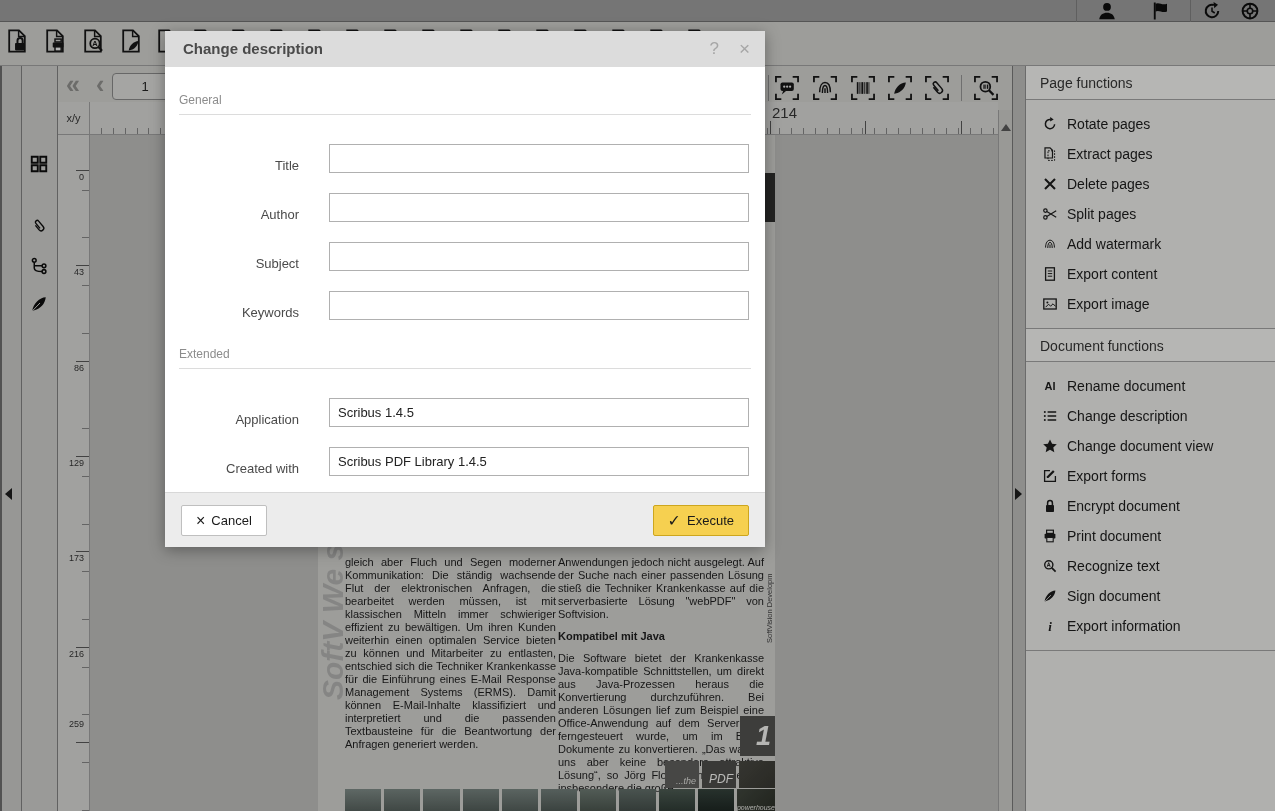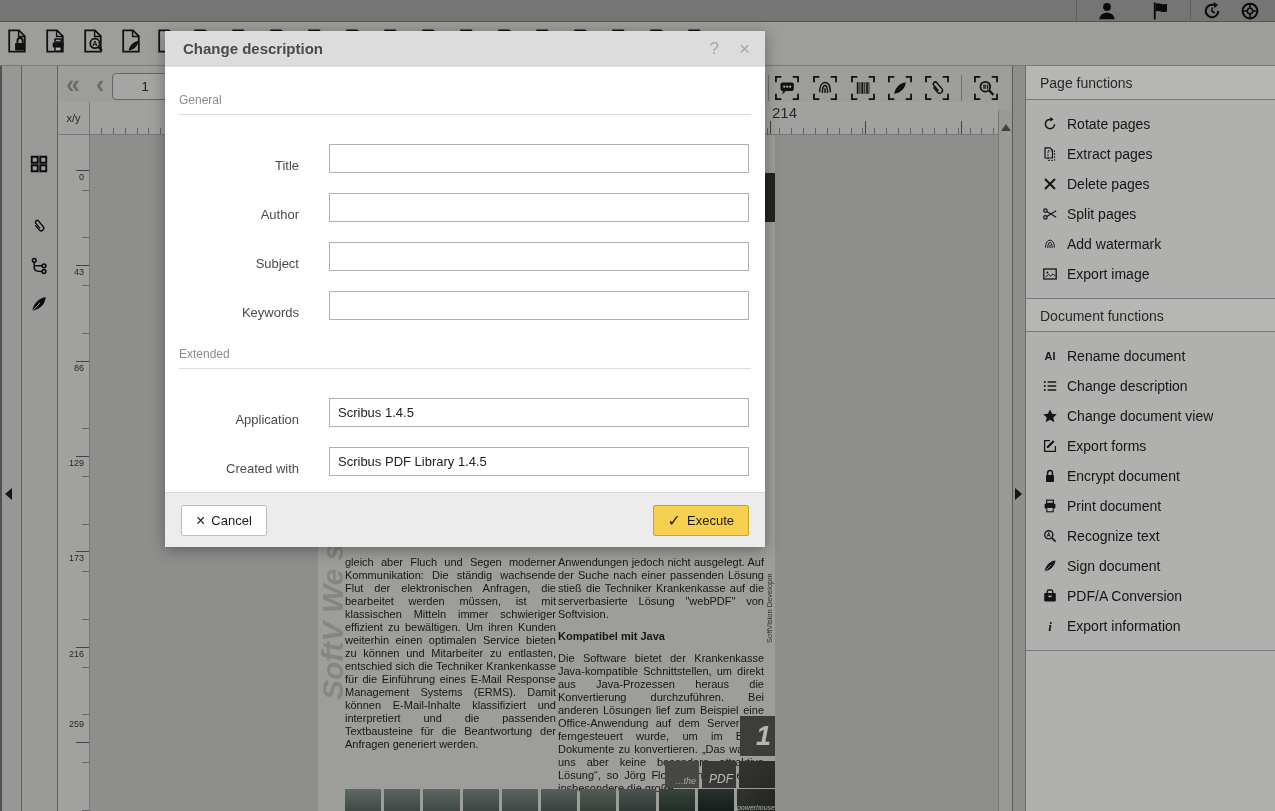--- a/index.html
+++ b/index.html
@@ -436,20 +436,27 @@
             <g fill="none" stroke="currentColor" stroke-width="1">
               <path d="M3.6 11.6c0-4.8 1.8-7.4 4.4-7.4s4.4 2.6 4.4 7.4"></path>
               <path d="M5.8 12c0-3.8.9-5.6 2.2-5.6s2.2 1.8 2.2 5.6"></path>
               <path d="M8 12V8.6"></path>
             </g>
           </svg>
         <span>Add watermark</span>
       </div>
       <div class="pi">
         <svg class="ic16" viewBox="0 0 16 16">
+            <rect x="3.6" y="1.8" width="8.8" height="12.4" fill="none" stroke="currentColor" stroke-width="1.3"></rect>
+            <path d="M5.8 5h4.4M5.8 7.6h4.4M5.8 10.2h4.4" stroke="currentColor" stroke-width="1"></path>
+          </svg>
+        <span>Export content</span>
+      </div>
+      <div class="pi">
+        <svg class="ic16" viewBox="0 0 16 16">
             <rect x="1.8" y="3" width="12.4" height="10" fill="none" stroke="currentColor" stroke-width="1.3"></rect>
             <circle cx="5.4" cy="6.4" r="1" fill="currentColor"></circle>
             <path d="M3.6 11.2l3-3 2 2 2.4-2.4 2.6 2.6" fill="none" stroke="currentColor" stroke-width="1"></path>
           </svg>
         <span>Export image</span>
       </div>
     </div>
 
     <div class="ph" style="border-top:1px solid #9b9b9b">Document functions</div>
     <div class="plist">
@@ -503,28 +510,20 @@
             <path d="M9.8 9.8l3.8 3.8" stroke="currentColor" stroke-width="1.7"></path>
           </svg>
         <span>Recognize text</span>
       </div>
       <div class="pi">
         <svg class="ic16" viewBox="0 0 16 16">
             <path d="M2.6 13.6C3.4 7.6 8.4 2.8 13.4 2.6c-.5 5.2-4.2 9.4-9.8 10.6z" fill="currentColor"></path>
             <path d="M2.4 13.8L8.8 7.2" stroke="#e2e2df" stroke-width=".8"></path>
           </svg>
         <span>Sign document</span>
-      </div>
-      <div class="pi">
-        <svg class="ic16" viewBox="0 0 16 16">
-            <rect x="2.2" y="5" width="11.6" height="8.6" rx="1" fill="currentColor"></rect>
-            <path d="M5.2 5V3.6A1.6 1.6 0 0 1 6.8 2h2.4a1.6 1.6 0 0 1 1.6 1.6V5" fill="none" stroke="currentColor" stroke-width="1.3"></path>
-            <rect x="6.4" y="7.6" width="3.2" height="1.6" fill="#e2e2df"></rect>
-          </svg>
-        <span>PDF/A Conversion</span>
       </div>
       <div class="pi">
         <svg class="ic16" viewBox="0 0 16 16">
             <text x="8" y="13" font-size="13" font-style="italic" font-weight="bold" text-anchor="middle" fill="currentColor" font-family="Liberation Serif,serif">i</text>
           </svg>
         <span>Export information</span>
       </div>
     </div>
     <div class="pdiv"></div>
   </div>

